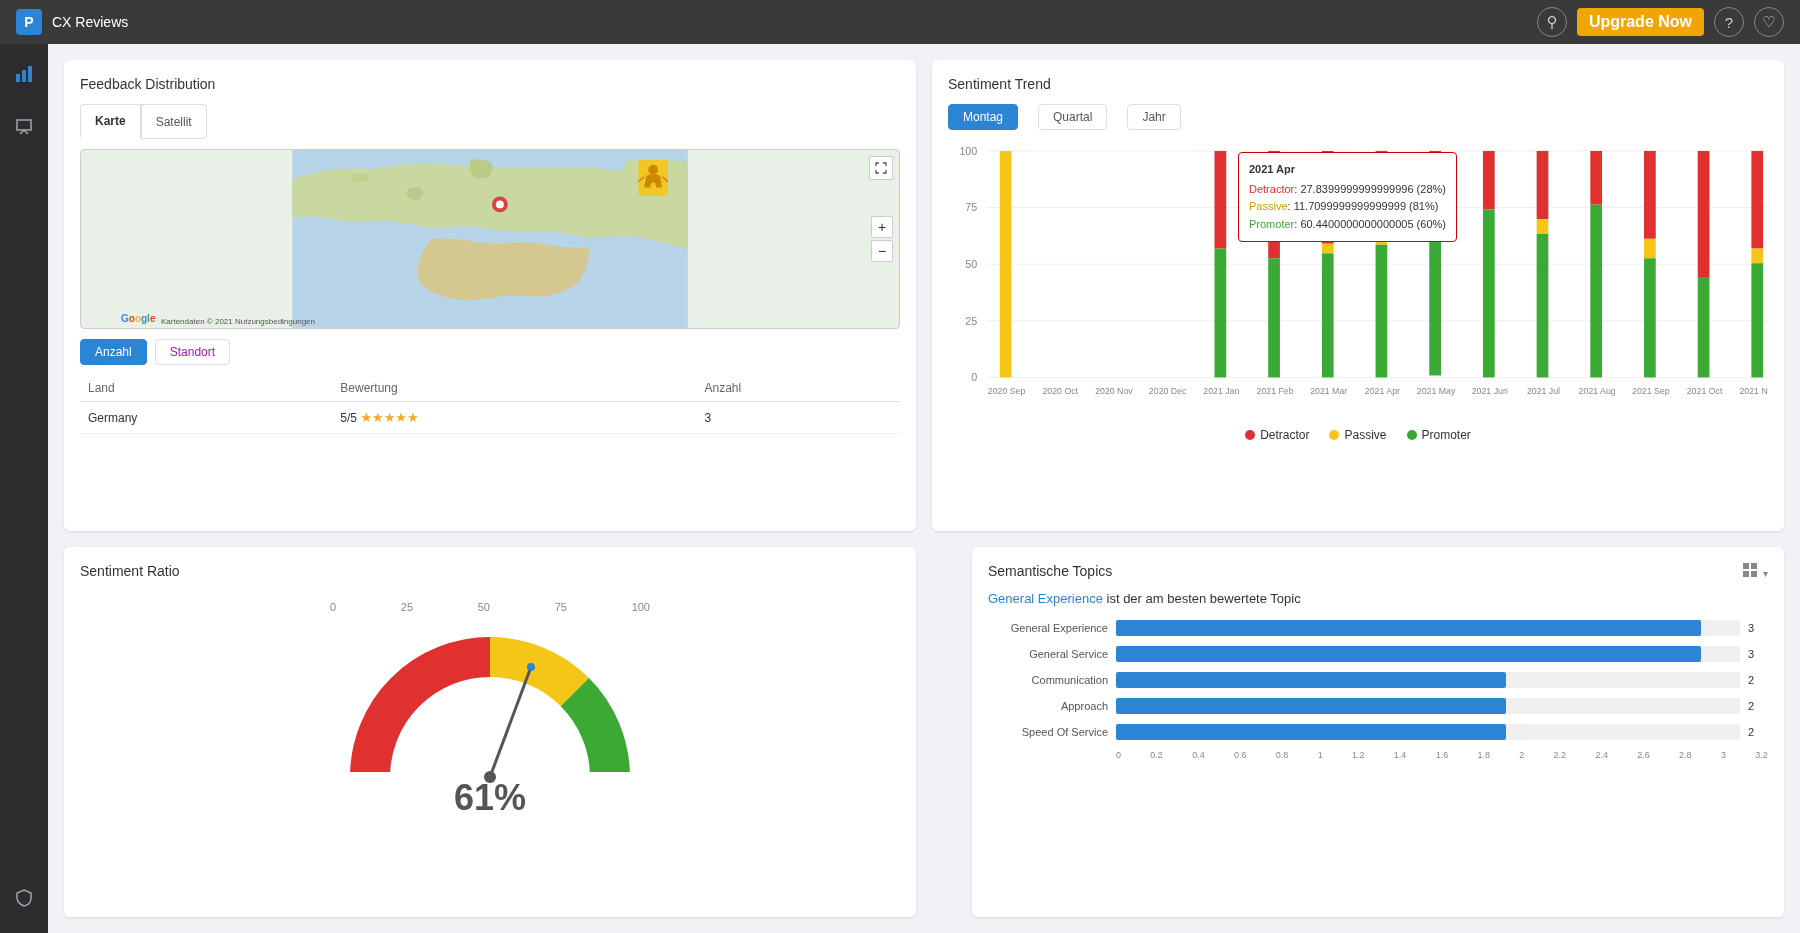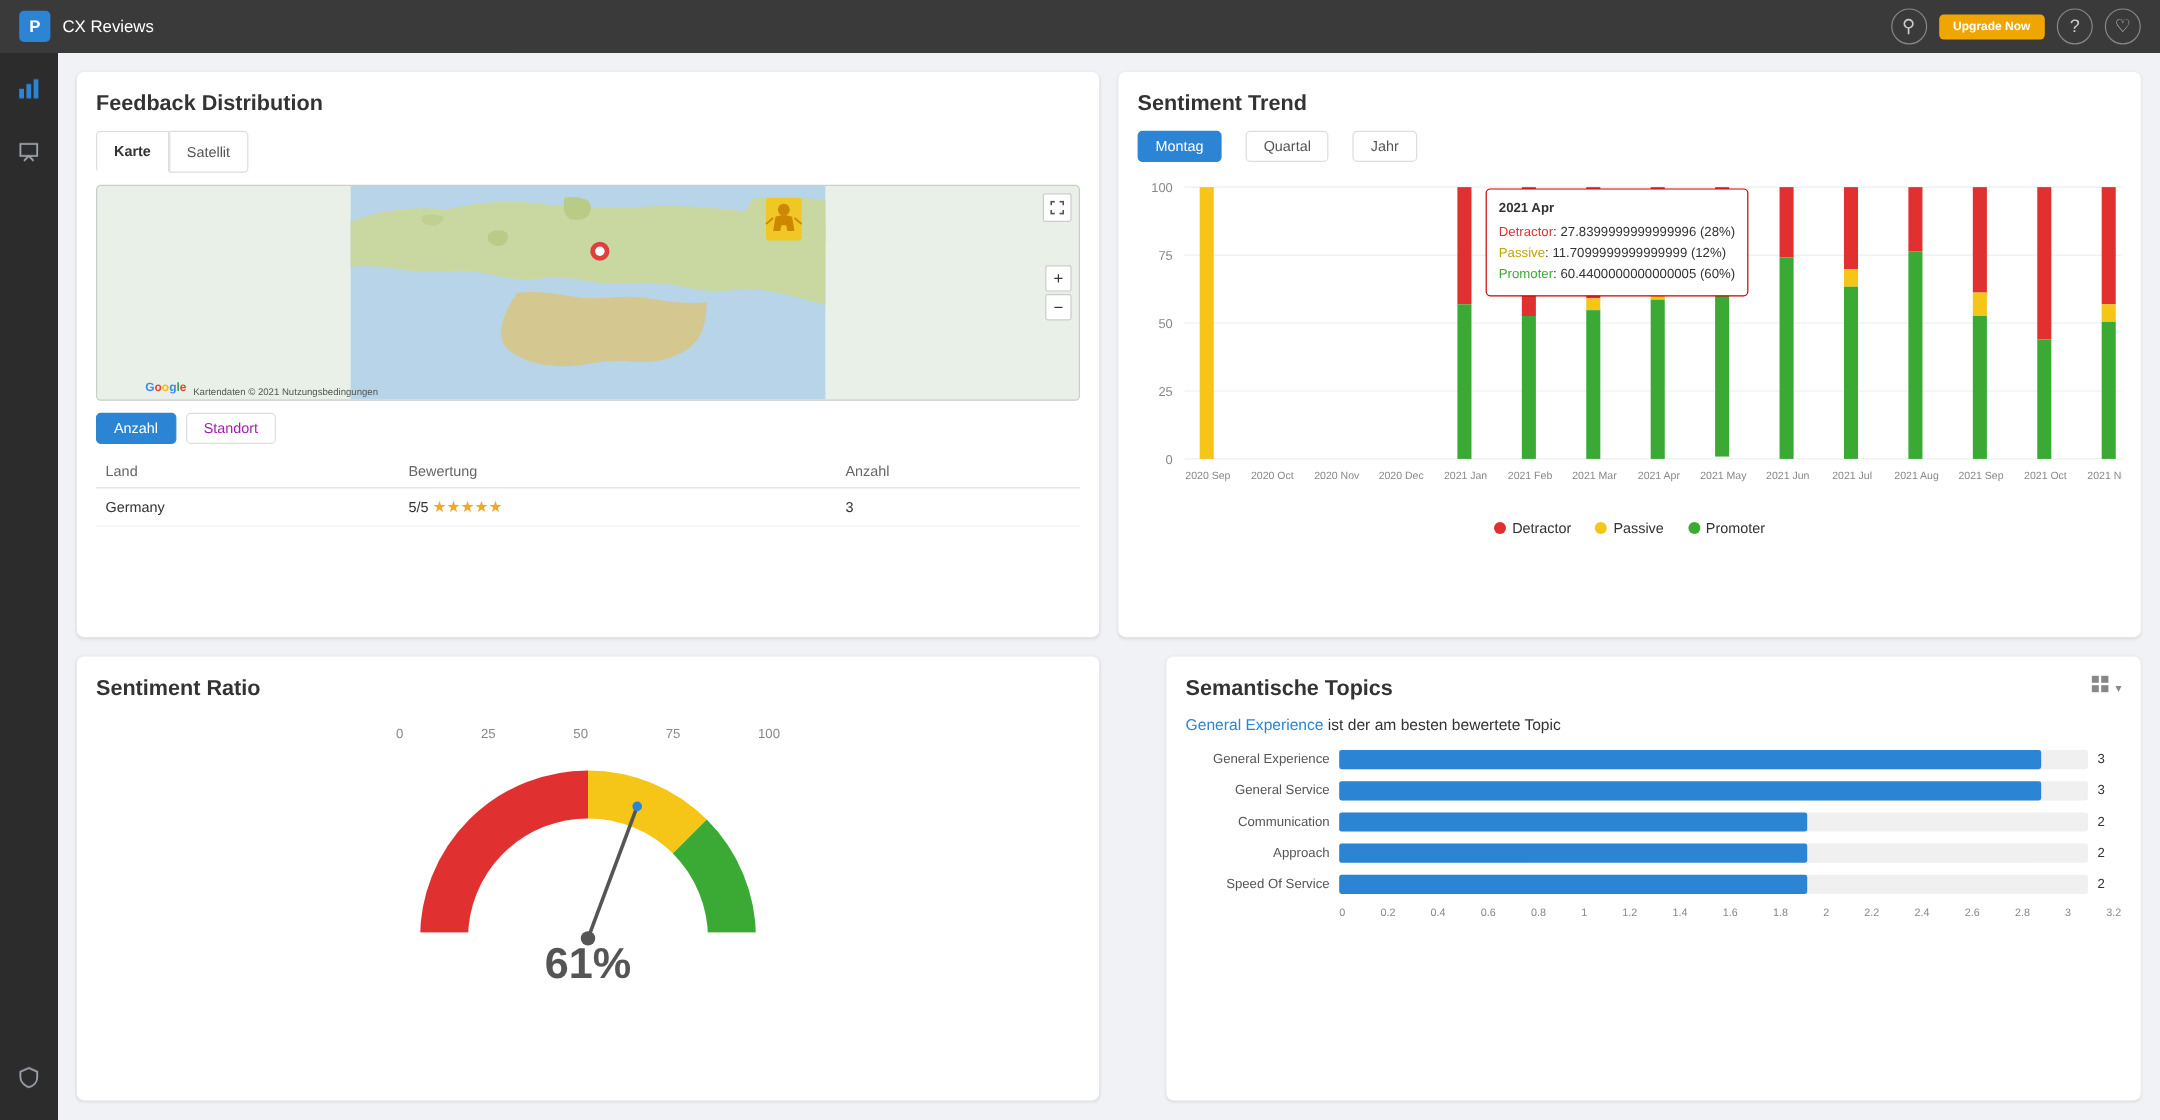--- a/index.html
+++ b/index.html
@@ -12,21 +12,21 @@
       justify-content: space-between; padding: 0 16px; z-index: 100;
     }
     .topnav-left { display: flex; align-items: center; gap: 10px; }
     .topnav-logo { width: 26px; height: 26px; background: #2c84d4; border-radius: 4px;
       display: flex; align-items: center; justify-content: center; color: white; font-weight: bold; font-size: 14px; }
     .topnav-title { color: white; font-size: 14px; font-weight: 500; }
     .topnav-right { display: flex; align-items: center; gap: 10px; }
     .topnav-icon { width: 30px; height: 30px; border-radius: 50%; border: 1.5px solid #888;
       display: flex; align-items: center; justify-content: center; color: #ccc; cursor: pointer; font-size: 15px; }
     .upgrade-btn { background: #f0a500; color: white; border: none; border-radius: 4px;
-      padding: 5px 12px; font-size: 10px; cursor: pointer; font-weight: 600; }
+      padding: 5px 12px; font-size: 16px; cursor: pointer; font-weight: 600; }
 
     
     .sidebar {
       position: fixed; top: 44px; left: 0; bottom: 0; width: 48px;
       background: #2c2c2c; display: flex; flex-direction: column; align-items: center;
       padding-top: 14px; gap: 16px; z-index: 99;
     }
     .sidebar-icon { color: #9ea4ae; font-size: 18px; cursor: pointer; padding: 6px; border-radius: 4px; }
     .sidebar-icon.active { color: #2c84d4; }
     .sidebar-bottom { position: absolute; bottom: 14px; }
@@ -35,21 +35,21 @@
     .main {
       margin-top: 44px; margin-left: 48px; padding: 16px;
       display: grid; grid-template-columns: 1fr 1fr; grid-template-rows: auto auto;
       gap: 16px; min-height: calc(100vh - 44px);
     }
 
     .card {
       background: white; border-radius: 6px; padding: 16px;
       box-shadow: 0 1px 3px rgba(0,0,0,0.1);
     }
-    .card-title { font-size: 18px; font-weight: 700; color: #333; margin-bottom: 12px; }
+    .card-title { font-size: 14px; font-weight: 400; color: #333; margin-bottom: 12px; }
 
     
     .map-tabs { display: flex; gap: 0; margin-bottom: 10px; }
     .map-tab { padding: 9px 14px; border: 1px solid #ddd; background: white; cursor: pointer; font-size: 12px; color: #555; }
     .map-tab.active { background: white; font-weight: 600; color: #333; border-bottom: 2px solid white; }
     .map-tab:first-child { border-radius: 4px 0 0 4px; }
     .map-tab:last-child { border-radius: 0 4px 4px 0; }
 
     .map-container {
       position: relative; width: 100%; height: 180px;
@@ -328,21 +328,21 @@
 
       </svg>
 
       
       <div class="tooltip-box" style="left: 290px; top: 10px;">
         <div class="tooltip-title">2021 Apr</div>
         <div>
           <span style="color:#e03030">Detractor</span><span>: </span><span>27.8399999999999996 (28%)</span>
         </div>
         <div>
-          <span style="color:#c8a000">Passive</span><span>: </span><span>11.7099999999999999 (12%)</span>
+          <span style="color:#c8a000">Passive</span><span>: </span><span>11.7099999999999999 (81%)</span>
         </div>
         <div>
           <span style="color:#3aaa35">Promoter</span><span>: </span><span>60.4400000000000005 (60%)</span>
         </div>
       </div>
     </div>
 
     <div class="legend">
       <div class="legend-item">
         <div class="legend-dot" style="background:#e03030;"></div>

